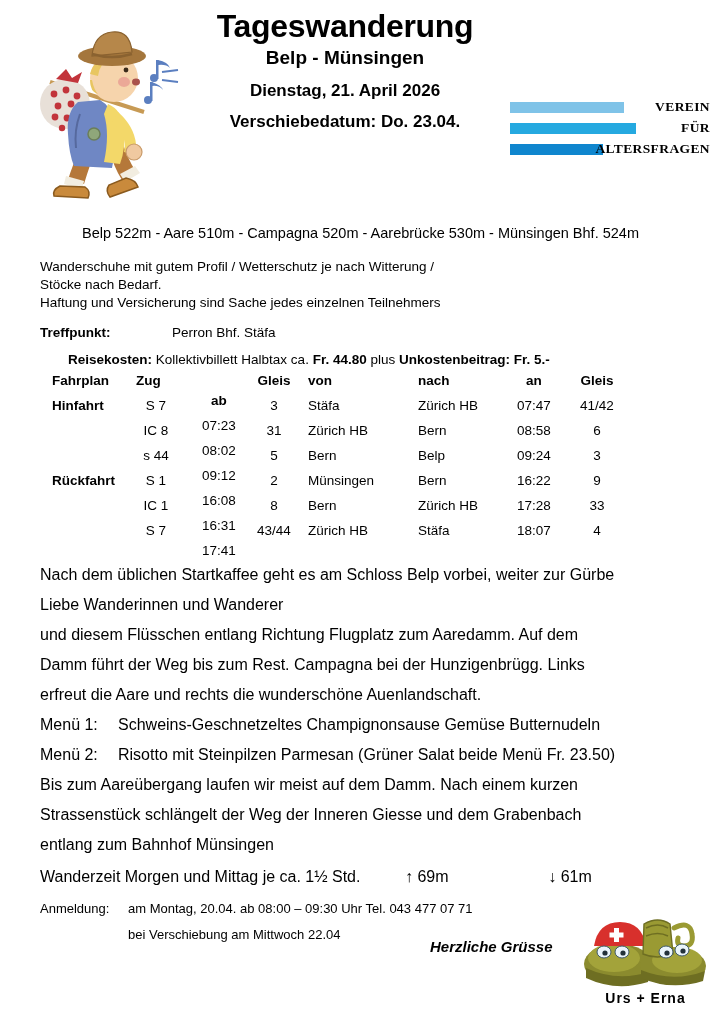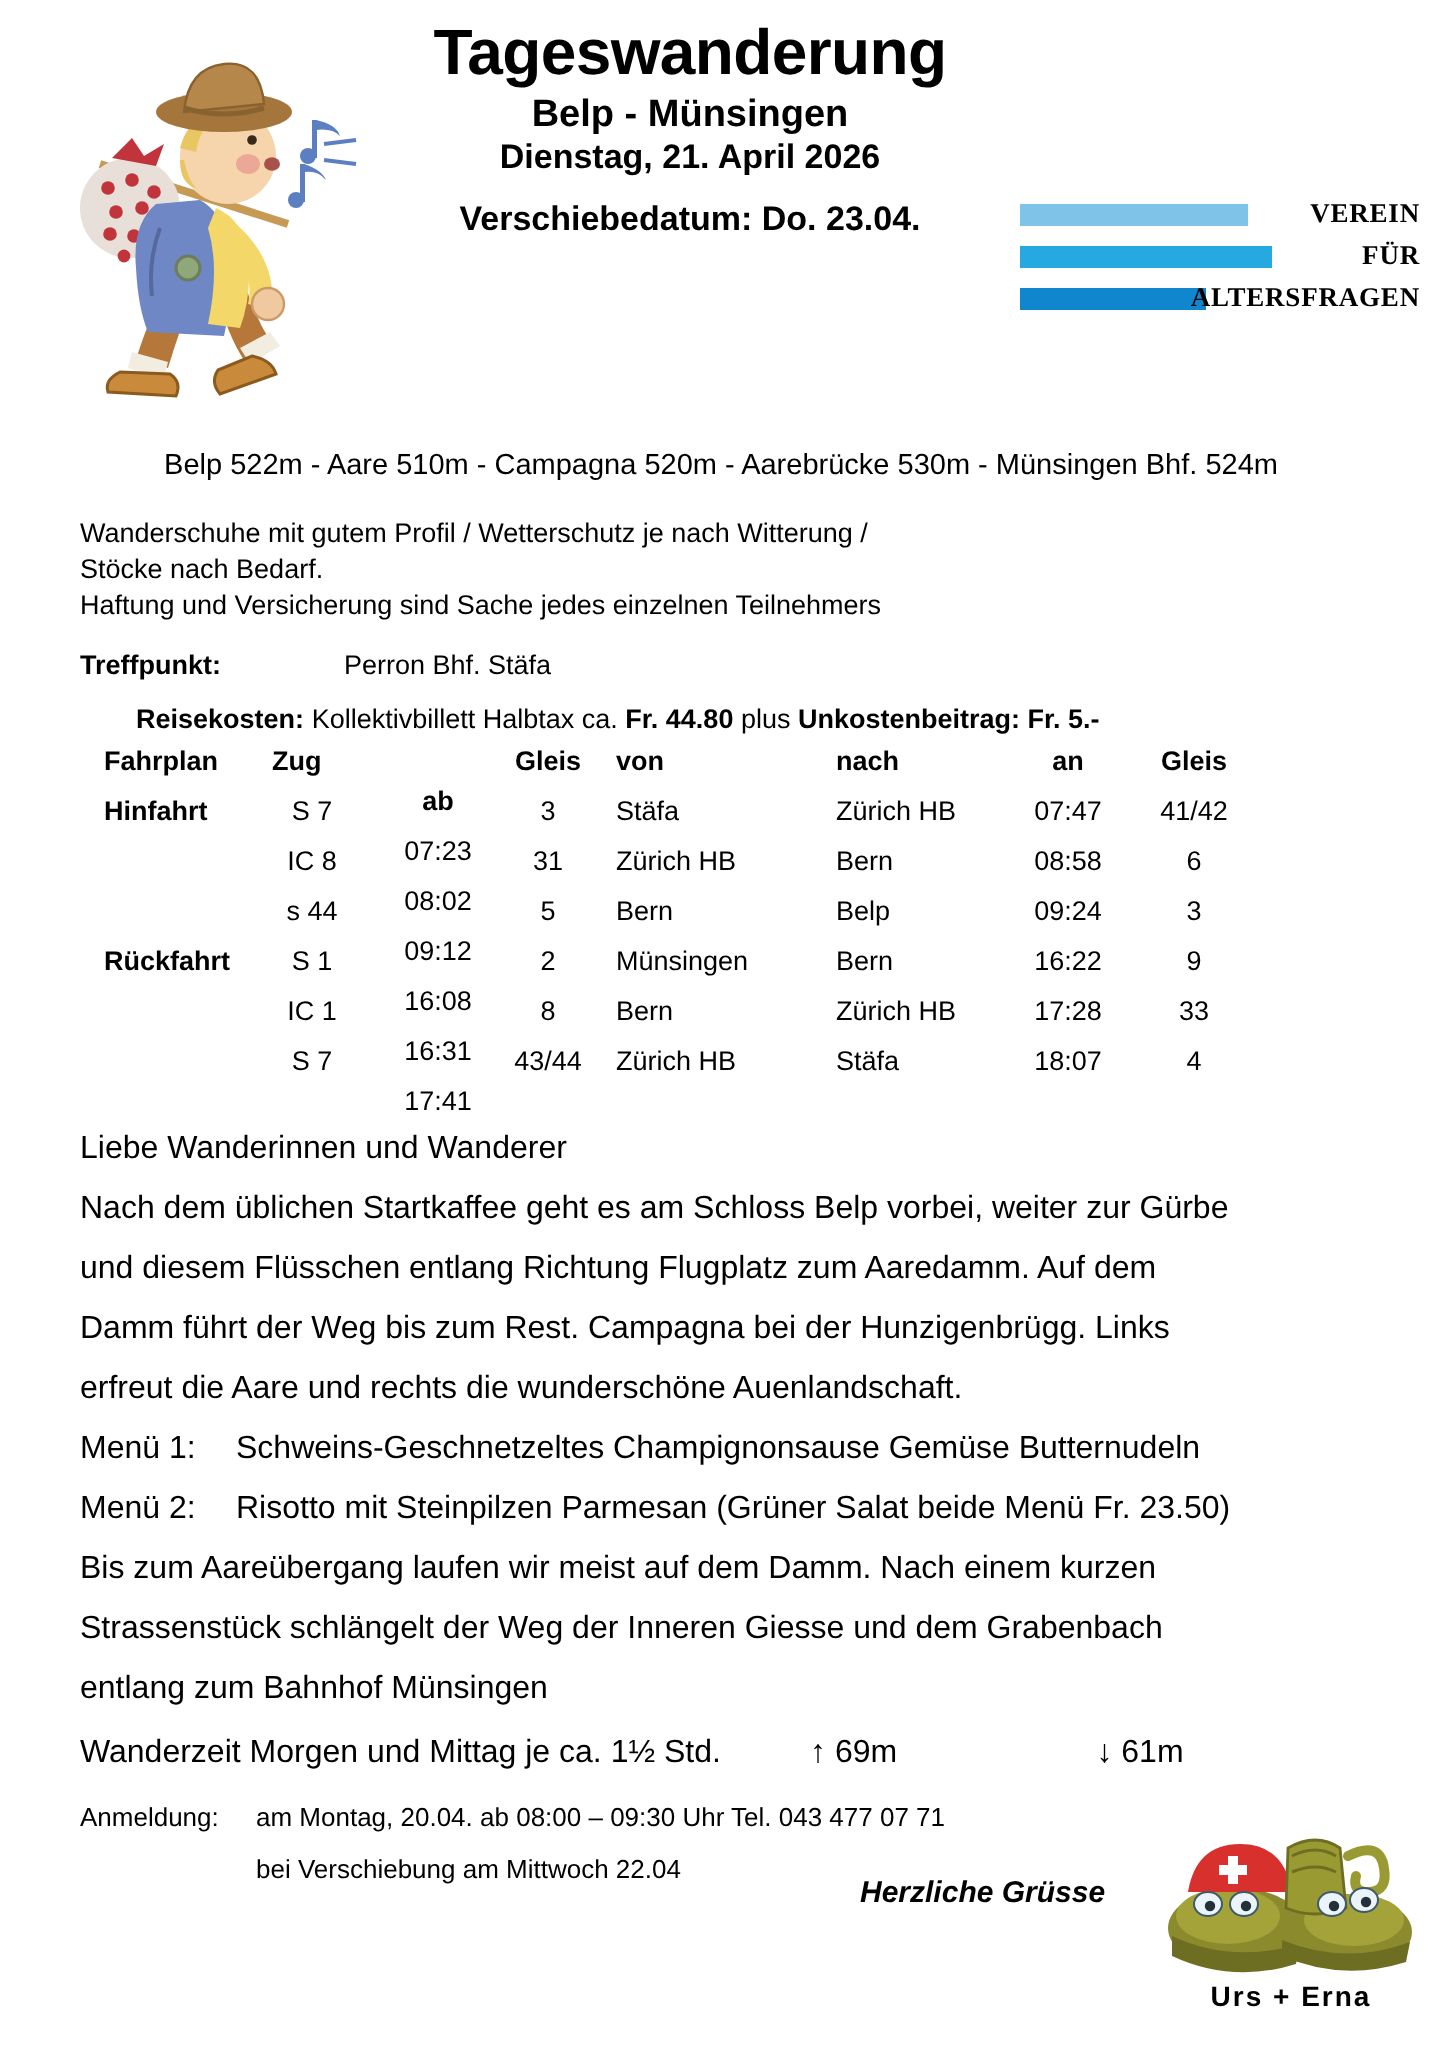--- a/index.html
+++ b/index.html
@@ -42,21 +42,21 @@
   }
   .doc-subtitle {
     font-size: 19px;
     font-weight: bold;
     margin-top: 4px;
     line-height: 1.1;
   }
   .doc-date {
     font-size: 17px;
     font-weight: bold;
-    margin-top: 2px;
+    margin-top: 14px;
     line-height: 1.1;
   }
   .doc-altdate {
     font-size: 17px;
     font-weight: bold;
     margin-top: 12px;
     line-height: 1.1;
   }
 
   
@@ -399,22 +399,22 @@
     <span class="tt-c c-ab">17:41</span>
     <span class="tt-c c-gleis1">43/44</span>
     <span class="tt-c c-von">Zürich HB</span>
     <span class="tt-c c-nach">Stäfa</span>
     <span class="tt-c c-an">18:07</span>
     <span class="tt-c c-gleis2">4</span>
   </div>
 </div>
 
 <div class="bodytext">
+  <p>Nach dem üblichen Startkaffee geht es am Schloss Belp vorbei, weiter zur Gürbe</p>
   <p>Liebe Wanderinnen und Wanderer</p>
-  <p>Nach dem üblichen Startkaffee geht es am Schloss Belp vorbei, weiter zur Gürbe</p>
   <p>und diesem Flüsschen entlang Richtung Flugplatz zum Aaredamm. Auf dem</p>
   <p>Damm führt der Weg bis zum Rest. Campagna bei der Hunzigenbrügg. Links</p>
   <p>erfreut die Aare und rechts die wunderschöne Auenlandschaft.</p>
 
   <div class="menu-row">
     <span class="menu-label">Menü 1:</span>
     <span class="menu-text">Schweins-Geschnetzeltes Champignonsause Gemüse Butternudeln</span>
   </div>
   <div class="menu-row">
     <span class="menu-label">Menü 2:</span>

